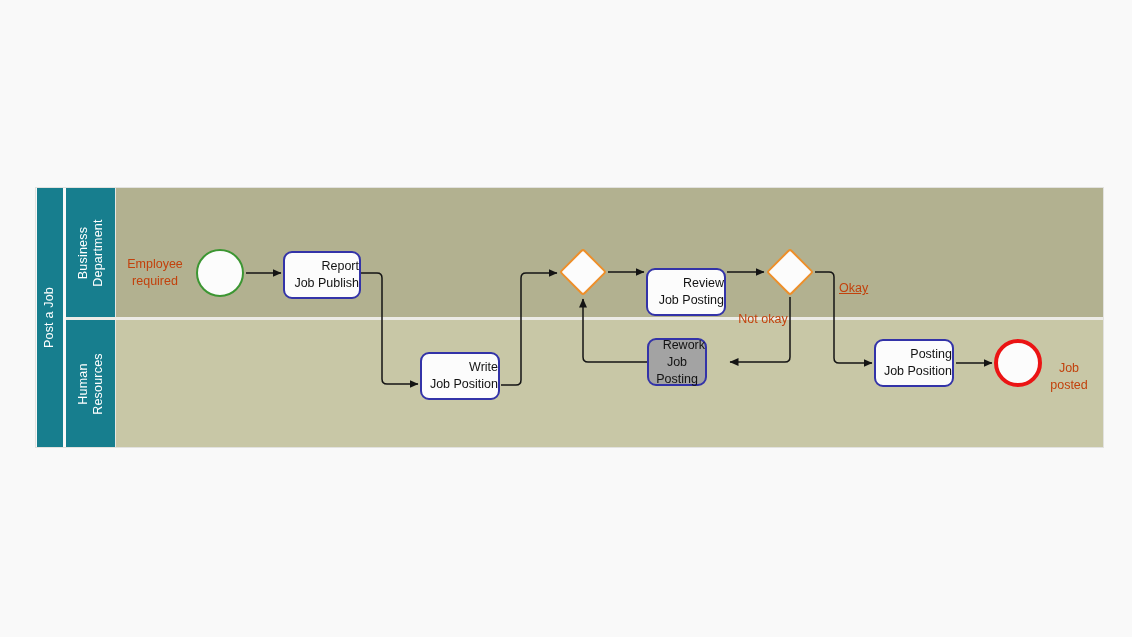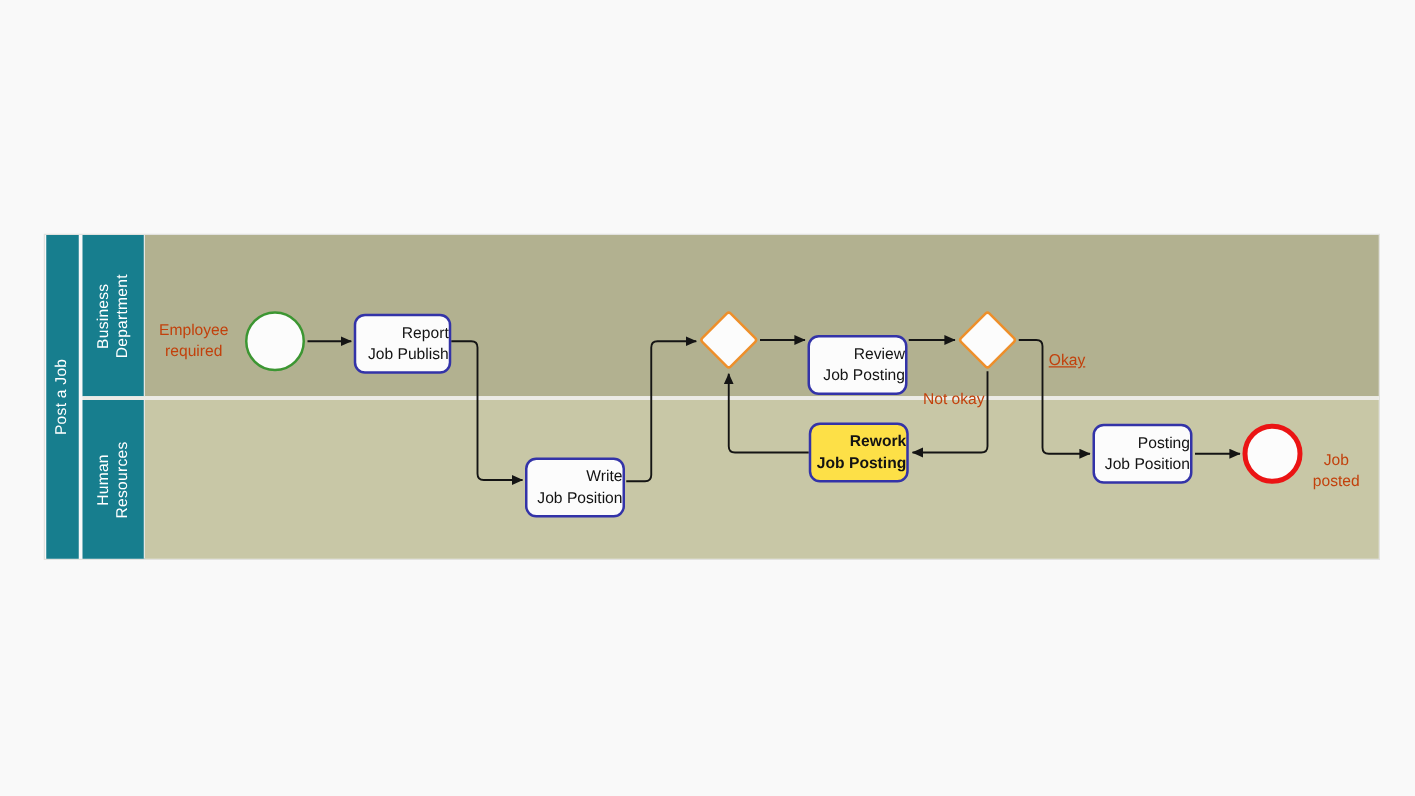--- a/index.html
+++ b/index.html
@@ -123,35 +123,35 @@
   <div class="flabel" style="left:116px; top:256px; width:78px;">
     <span>Employee</span>
     <span>required</span>
   </div>
 
   <div class="task" style="left: 283px; top: 251px; width: 78px; border-color: rgb(51, 51, 168); background-color: rgb(252, 252, 252);">
     <span>Report</span>
     <span>Job Publish</span>
   </div>
 
-  <div class="task" style="left: 420px; top: 366px; width: 80px; border-color: rgb(51, 51, 168); background-color: rgb(252, 252, 252);">
+  <div class="task" style="left: 420px; top: 352px; width: 80px; border-color: rgb(51, 51, 168); background-color: rgb(252, 252, 252);">
     <span>Write</span>
     <span>Job Position</span>
   </div>
 
   <div class="gateway" style="left: 566px; top: 255px; border-color: rgb(238, 143, 42); background-color: rgb(252, 252, 252);"></div>
 
   <div class="task" style="left: 646px; top: 249px; width: 80px; border-color: rgb(51, 51, 168); background-color: rgb(252, 252, 252); margin-top: 19px;">
     <span>Review</span>
     <span>Job Posting</span>
   </div>
 
   <div class="gateway" style="left: 773px; top: 255px; border-color: rgb(238, 143, 42); background-color: rgb(252, 252, 252);"></div>
 
-  <div class="task" style="left: 647px; top: 338px; width: 80px; border-color: rgb(51, 51, 168); background-color: #fde047; font-weight: bold;">
+  <div class="task" style="left: 647px; top: 338px; width: 60px; border-color: rgb(51, 51, 168); background-color: #a3a3a3;">
     <span>Rework</span>
     <span>Job Posting</span>
   </div>
 
   <div class="task" style="left: 874px; top: 339px; width: 80px; border-color: rgb(51, 51, 168); background-color: rgb(252, 252, 252);">
     <span>Posting</span>
     <span>Job Position</span>
   </div>
 
   <div class="event end" style="left: 994px; top: 339px; border-color: rgb(235, 20, 20); background-color: rgb(252, 252, 252);"></div>

